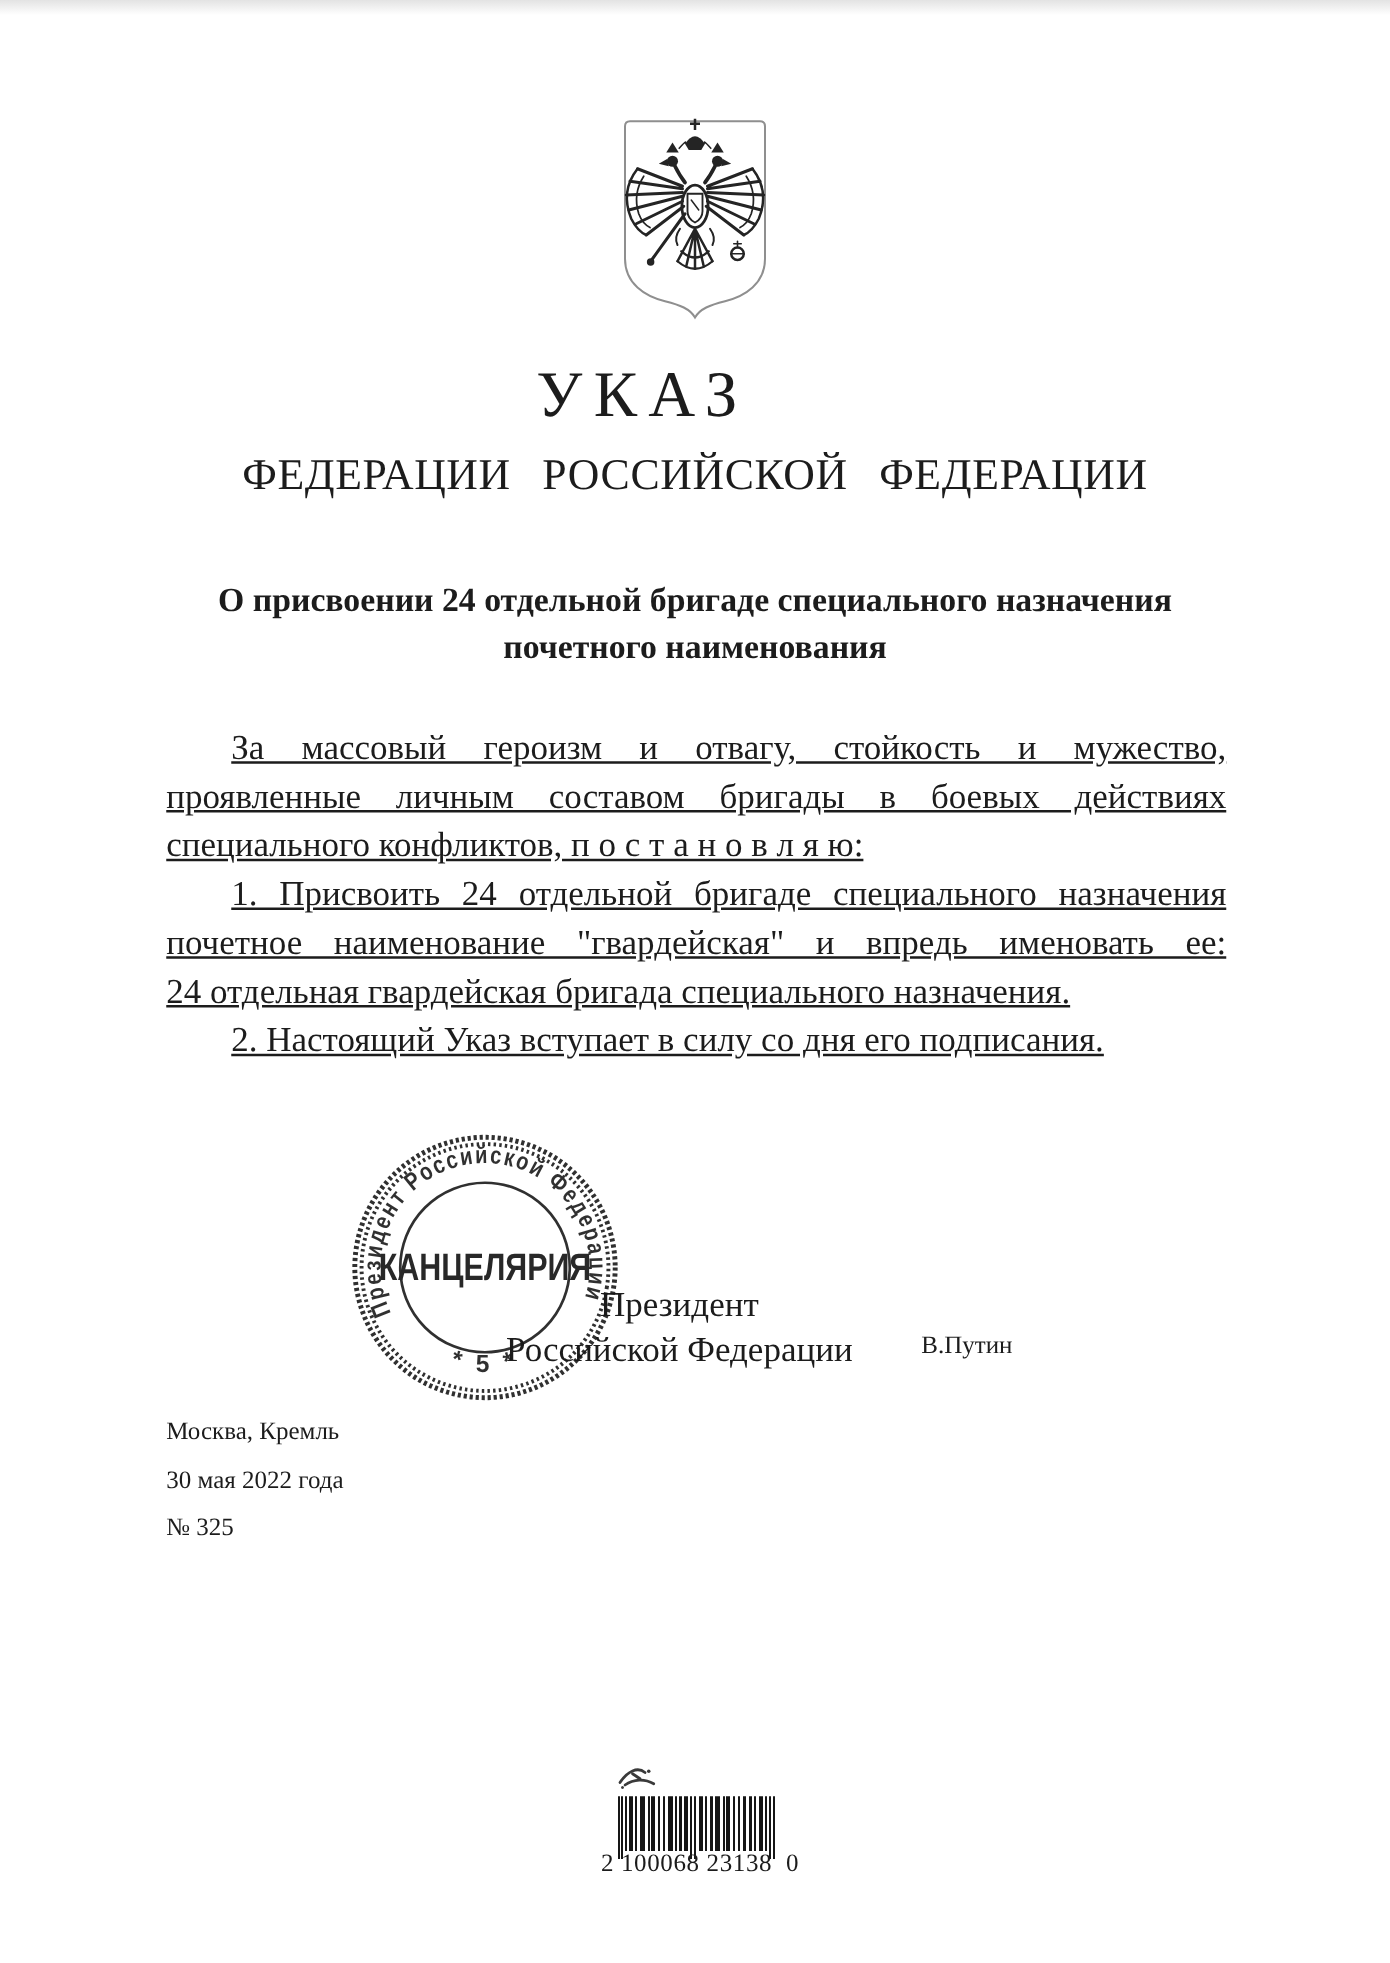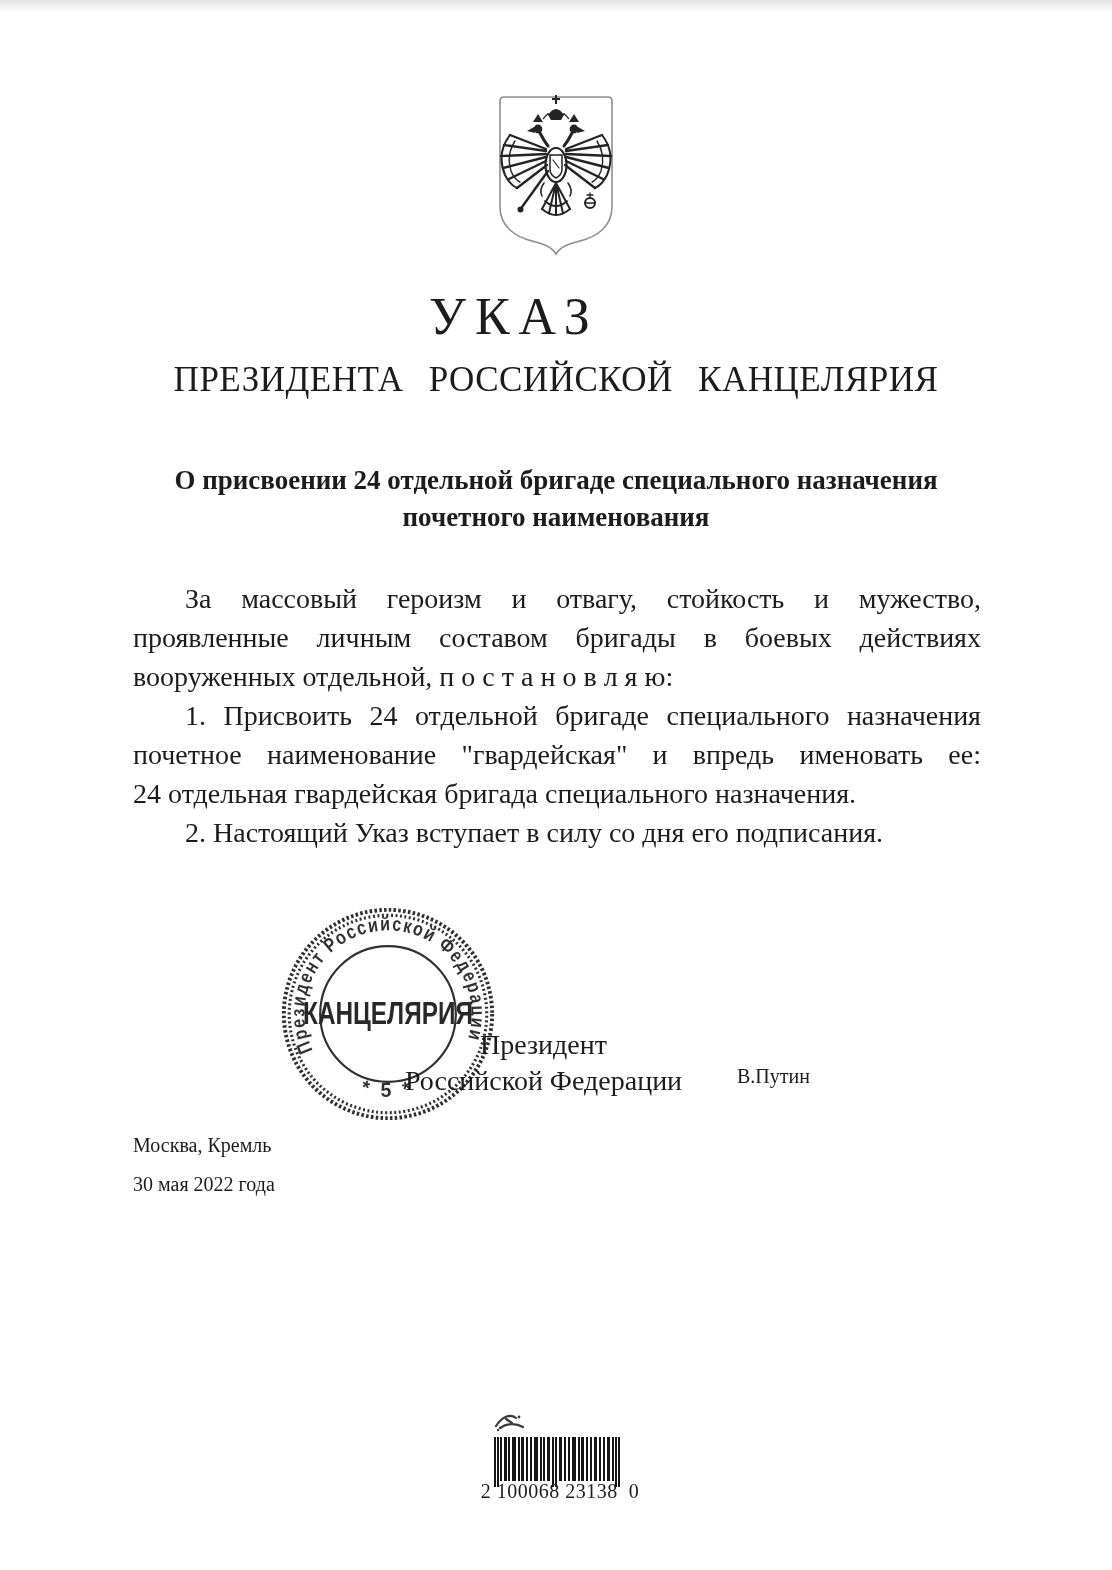--- a/index.html
+++ b/index.html
@@ -27,20 +27,21 @@
   }
   .subject{
     position:absolute;left:126px;top:462px;width:860px;
     text-align:center;font-weight:700;font-size:27px;line-height:37px;
   }
   .body-block{position:absolute;left:133px;top:579px;width:848px;}
   .body-line{
     font-size:28px;line-height:39px;width:848px;
     text-align:justify;text-align-last:justify;
     white-space:normal;
+    text-decoration:underline;
   }
   .body-line.indent{text-indent:52px;}
   .body-line.last{text-align-last:left;}
   .sig-title{
     position:absolute;left:397px;top:1027px;width:293px;
     text-align:center;font-size:28px;line-height:36px;
   }
   .sig-title span{display:block;}
   .sig-name{position:absolute;left:737px;top:1065px;font-size:20px;}
   .stamp{position:absolute;left:275px;top:901px;width:226px;height:226px;z-index:5;}
@@ -107,31 +108,31 @@
 
       <circle cx="36.5" cy="118.5" r="3"></circle>
     </g>
     <g fill="none" stroke="#242424" stroke-width="1.2">
       <path d="M59,28 Q66,20 64,24 M85,28 Q78,20 80,24"></path>
     </g>
   </svg>
 
   <div class="doc-type">УКАЗ</div>
 
-  <div class="issuer">ПРЕЗИДЕНТА  РОССИЙСКОЙ  КАНЦЕЛЯРИЯ</div>
+  <div class="issuer">ФЕДЕРАЦИИ  РОССИЙСКОЙ  ФЕДЕРАЦИИ</div>
 
   <div class="subject">
     <div>О присвоении 24 отдельной бригаде специального назначения</div>
     <div>почетного наименования</div>
   </div>
 
   <div class="body-block">
     <div class="body-line indent">За массовый героизм и отвагу, стойкость и мужество,</div>
     <div class="body-line">проявленные личным составом бригады в боевых действиях</div>
-    <div class="body-line last">вооруженных отдельной, п о с т а н о в л я ю:</div>
+    <div class="body-line last">специального конфликтов, п о с т а н о в л я ю:</div>
     <div class="body-line indent">1. Присвоить 24 отдельной бригаде специального назначения</div>
     <div class="body-line">почетное наименование "гвардейская" и впредь именовать ее:</div>
     <div class="body-line last">24 отдельная гвардейская бригада специального назначения.</div>
     <div class="body-line indent last">2. Настоящий Указ вступает в силу со дня его подписания.</div>
   </div>
 
   <div class="sig-title">
     <span>Президент</span>
     <span>Российской Федерации</span>
   </div>
@@ -152,20 +153,21 @@
       <text font-family="Liberation Sans, sans-serif" font-weight="700" font-size="20" fill="#1a1a1a" letter-spacing="4" text-anchor="middle">
         <textPath href="#bottomPath" startOffset="50%">* 5 *</textPath>
       </text>
       <text x="0" y="10" transform="scale(0.8 1)" text-anchor="middle" font-family="Liberation Sans, sans-serif" font-weight="700" font-size="31" fill="#111">КАНЦЕЛЯРИЯ</text>
     </g>
   </svg>
 
   <div class="date-block">
     <div>Москва, Кремль</div>
     <div>30 мая 2022 года</div>
+    <div>№ 325</div>
   </div>
 
   <svg class="smudge" viewBox="0 0 40 26" aria-hidden="true">
     <g stroke="#3a3a3a" stroke-width="2.2" fill="none" stroke-linecap="round">
       <path d="M4,16 C10,7 18,3 24,8"></path>
       <path d="M8,18 C15,13 24,13 31,17"></path>
       <path d="M14,9 L20,13"></path>
     </g>
     <circle cx="27" cy="7" r="1.4" fill="#3a3a3a"></circle>
     <circle cx="6" cy="20" r="1.2" fill="#3a3a3a"></circle>

